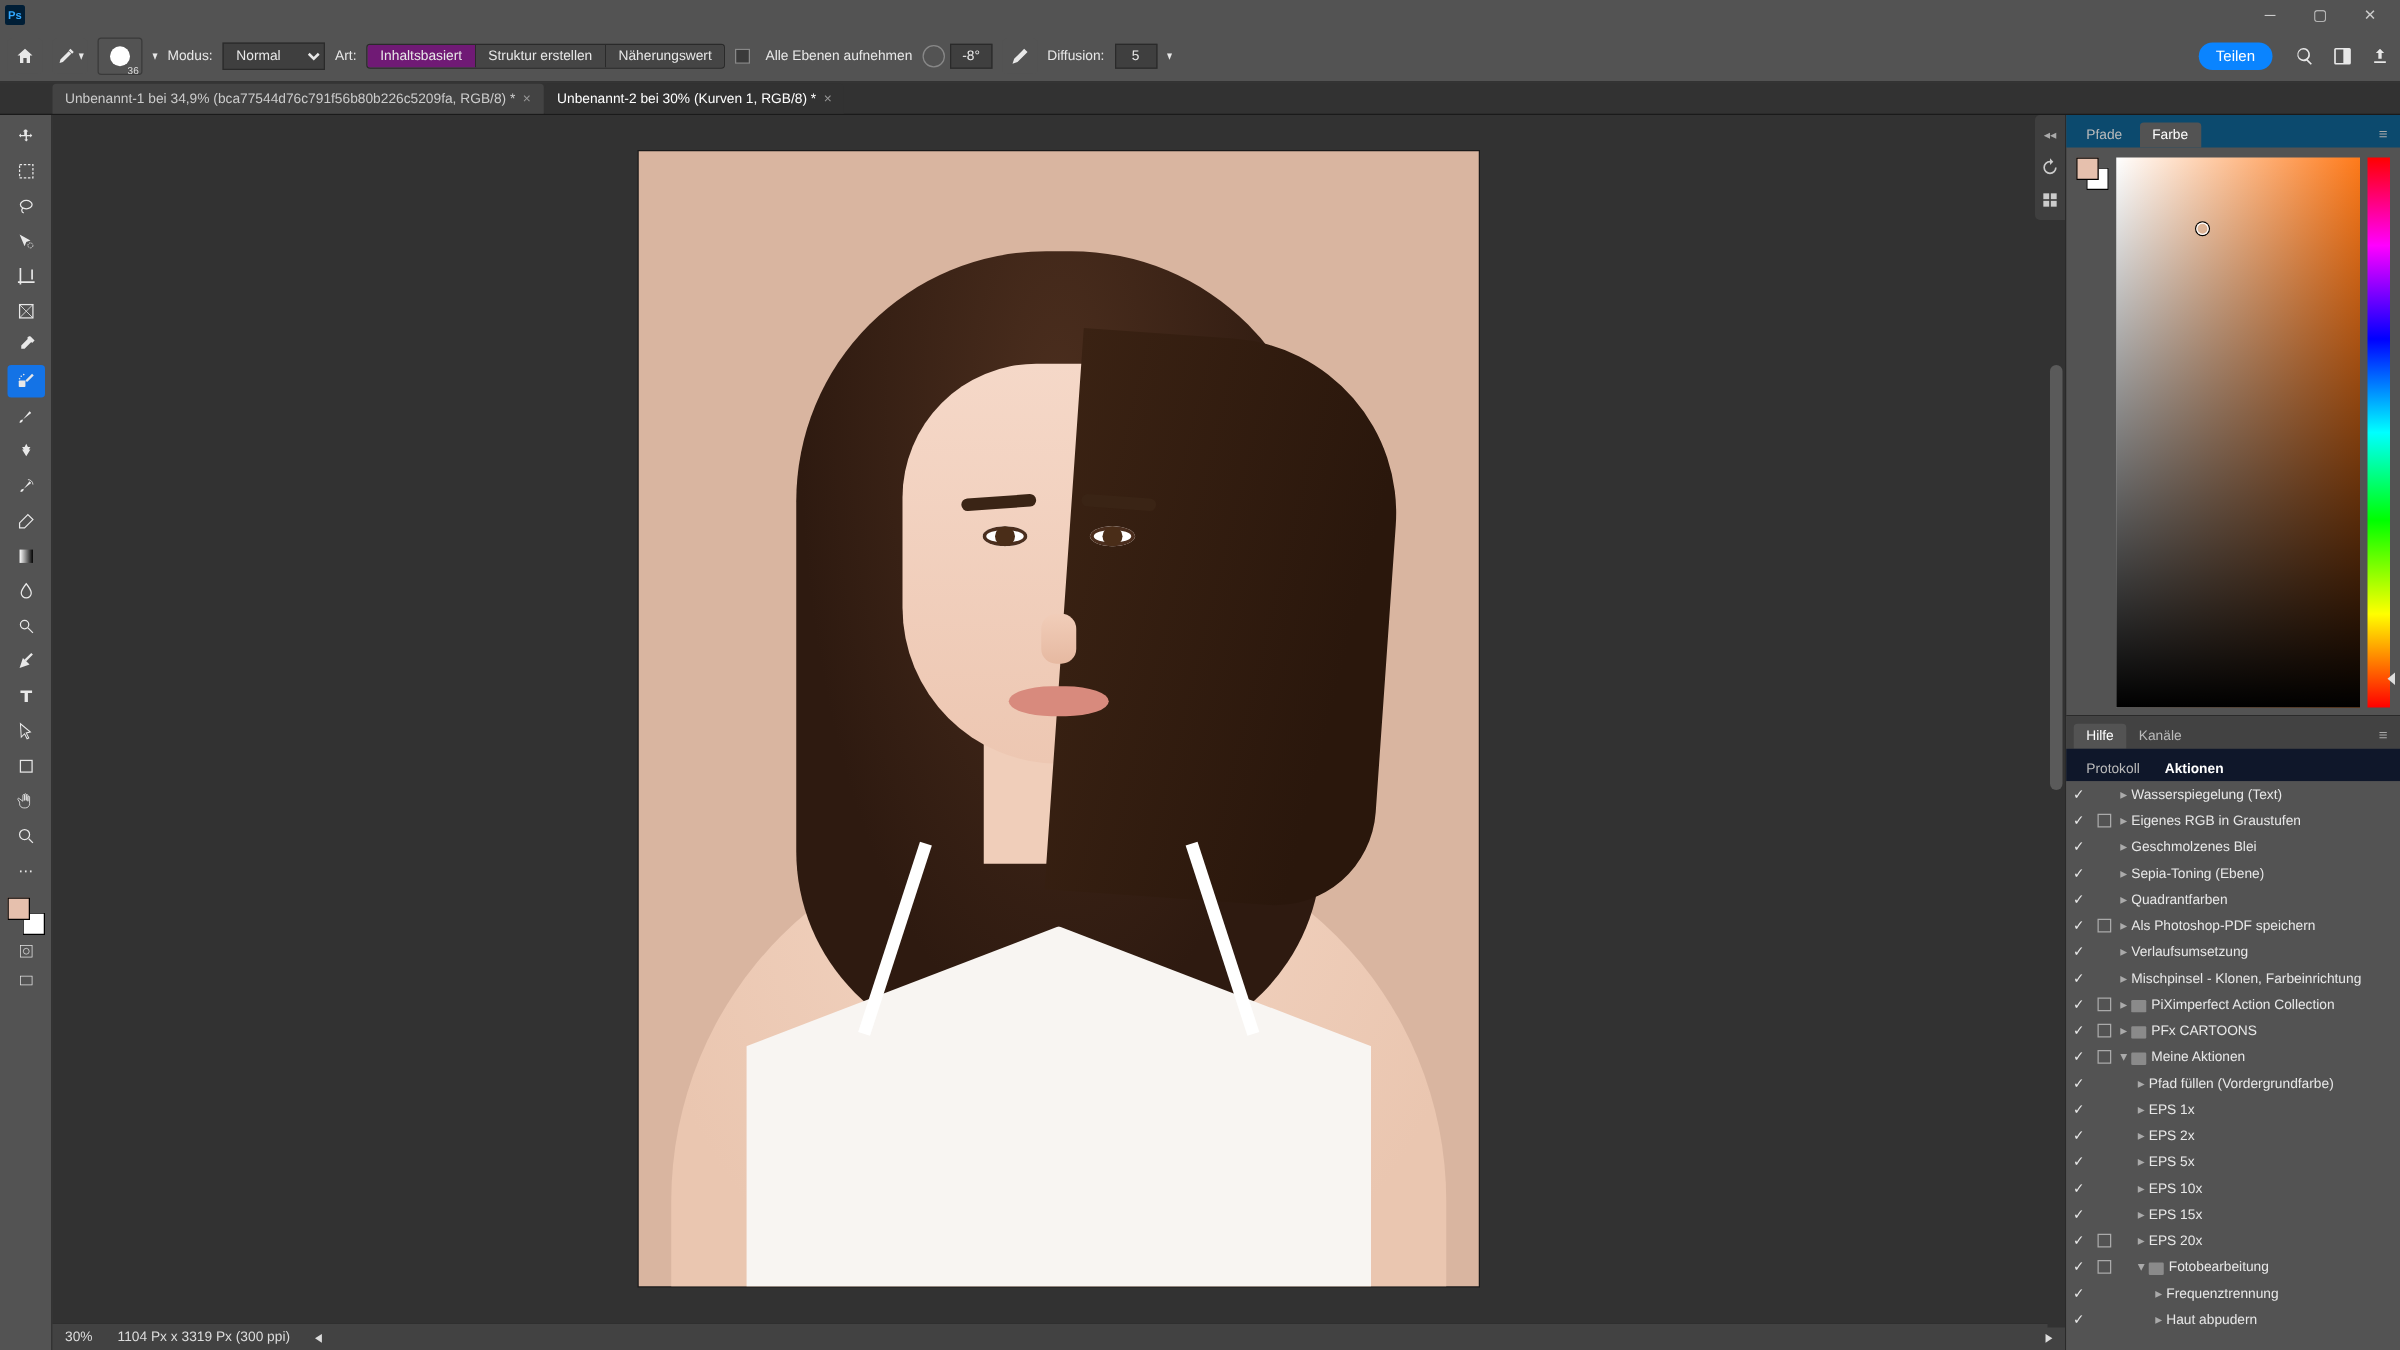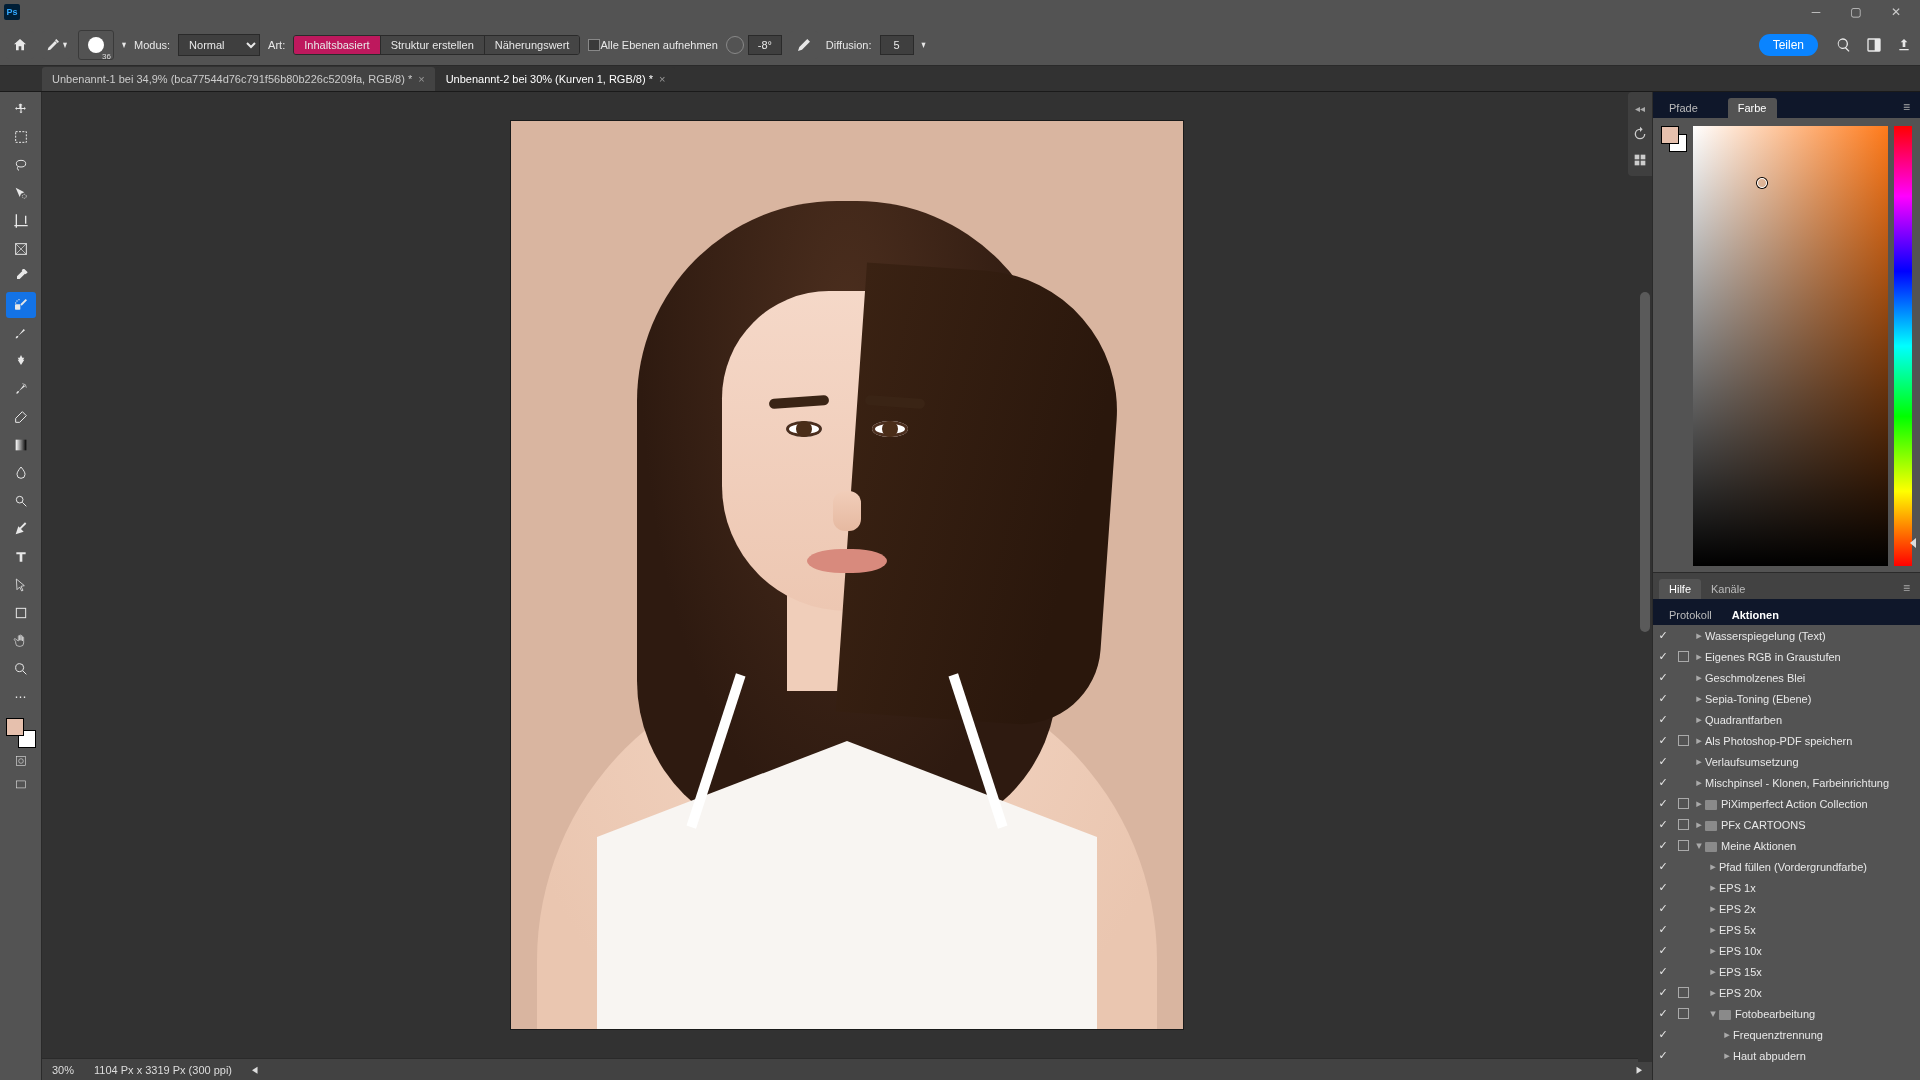--- a/index.html
+++ b/index.html
@@ -17,22 +17,22 @@
 #optionsbar .ob-btn { width: 28px; height: 28px; display: flex; align-items: center; justify-content: center; background: #535353; border-radius: 3px; }
 #optionsbar .ob-btn.icon-home svg, #optionsbar .ob-btn svg { fill: #e8e8e8; }
 #optionsbar .brush-preview { width: 36px; height: 30px; display:flex; align-items:center; justify-content:center; border:1px solid #3a3a3a; border-radius:3px; position:relative; }
 #optionsbar .brush-preview .dot { width: 16px; height:16px; background:#fff; border-radius:50%; }
 #optionsbar .brush-preview .sz { position:absolute; bottom:-2px; right:2px; font-size:8px; color:#ddd; }
 #optionsbar .label { font-size: 11px; color: #e8e8e8; }
 #optionsbar select { background:#3f3f3f; color:#e8e8e8; border:1px solid #2a2a2a; height:22px; font-size:11px; padding:0 18px 0 6px; }
 #optionsbar .seg { display:flex; border:1px solid #2a2a2a; border-radius:3px; overflow:hidden; }
 #optionsbar .seg div { padding: 3px 10px; font-size:11px; background:#454545; border-right:1px solid #2a2a2a; }
 #optionsbar .seg div:last-child{border-right:none;}
-#optionsbar .seg div.active { background:#be185d; }
-#optionsbar .chk { display:flex; align-items:center; gap:0; font-size:11px; }
+#optionsbar .seg div.active { background:#701a75; }
+#optionsbar .chk { display:flex; align-items:center; gap:12px; font-size:11px; }
 #optionsbar .chk .box { width:12px; height:12px; border:1px solid #888; background:#3a3a3a; }
 #optionsbar .angle { display:flex; align-items:center; gap:4px; }
 #optionsbar .angle .dial { width:18px;height:18px;border:1px solid #888;border-radius:50%; position:relative;}
 #optionsbar .num { background:#3f3f3f; border:1px solid #2a2a2a; color:#e8e8e8; width:34px; height:20px; font-size:11px; text-align:center; display:flex;align-items:center;justify-content:center;}
 #optionsbar .share-btn { background:#0a84ff; color:#fff; padding:4px 14px; border-radius:12px; font-size:12px; }
 #optionsbar .right-icons { display:flex; gap:10px; align-items:center; margin-left:8px; }
 #optionsbar .right-icons div { width:20px;height:20px;display:flex;align-items:center;justify-content:center; }
 
 
 #doctabs { height: 26px; background: #323232; display:flex; align-items:flex-end; padding-left: 42px; border-bottom:1px solid #1a1a1a; }
@@ -83,21 +83,21 @@
 
 #statusbar { height: 22px; background:#424242; border-top:1px solid #2a2a2a; display:flex; align-items:center; padding:0 10px; gap:20px; font-size:11px; color:#ddd; }
 
 
 #rightdock { width: 268px; background:#535353; display:flex; flex-direction:column; border-left:1px solid #2a2a2a; }
 #rightdock .collapse-strip { width:24px; position:absolute; right:268px; top:92px; background:#3f3f3f; display:flex; flex-direction:column; gap:6px; padding:6px 2px; border-radius:4px 0 0 4px;}
 #rightdock .collapse-strip div{width:20px;height:20px;display:flex;align-items:center;justify-content:center;}
 
 
 .panel { border-bottom:1px solid #2a2a2a; }
-.panel-tabs { height:26px; display:flex; align-items:flex-end; padding:0 6px; gap:20px; background:#0f172a; }
+.panel-tabs { height:26px; display:flex; align-items:flex-end; padding:0 6px; gap:4px; background:#0c4a6e; }
 .panel-tabs .ptab { padding:4px 10px; font-size:11px; color:#bbb; }
 .panel-tabs .ptab.active { color:#fff; background:#535353; border-radius:3px 3px 0 0; }
 .panel-tabs .menu-icon { margin-left:auto; color:#aaa; padding:4px; }
 #color-panel-body { height: 454px; padding: 8px; display:flex; gap:6px; }
 #color-swatch-pair { width:26px; height:26px; position:relative; }
 #color-swatch-pair .fg{position:absolute;top:0;left:0;width:18px;height:18px;background:#e6c0ad;border:1px solid #000;}
 #color-swatch-pair .bg{position:absolute;bottom:0;right:0;width:18px;height:18px;background:#fff;border:1px solid #000;}
 #sv-picker { flex:1; height:440px; position:relative; background:linear-gradient(to bottom, rgba(0,0,0,0), #000), linear-gradient(to right, #fff, #ff7a1a); }
 #sv-picker .cursor { position:absolute; width:10px;height:10px;border:1px solid #fff;border-radius:50%; left:64px; top:52px; box-shadow:0 0 0 1px #000;}
 #hue-strip { width:18px; height:440px; background:linear-gradient(to bottom, #f00 0%, #f0f 16%, #00f 33%, #0ff 50%, #0f0 66%, #ff0 83%, #f00 100%); position:relative;}

